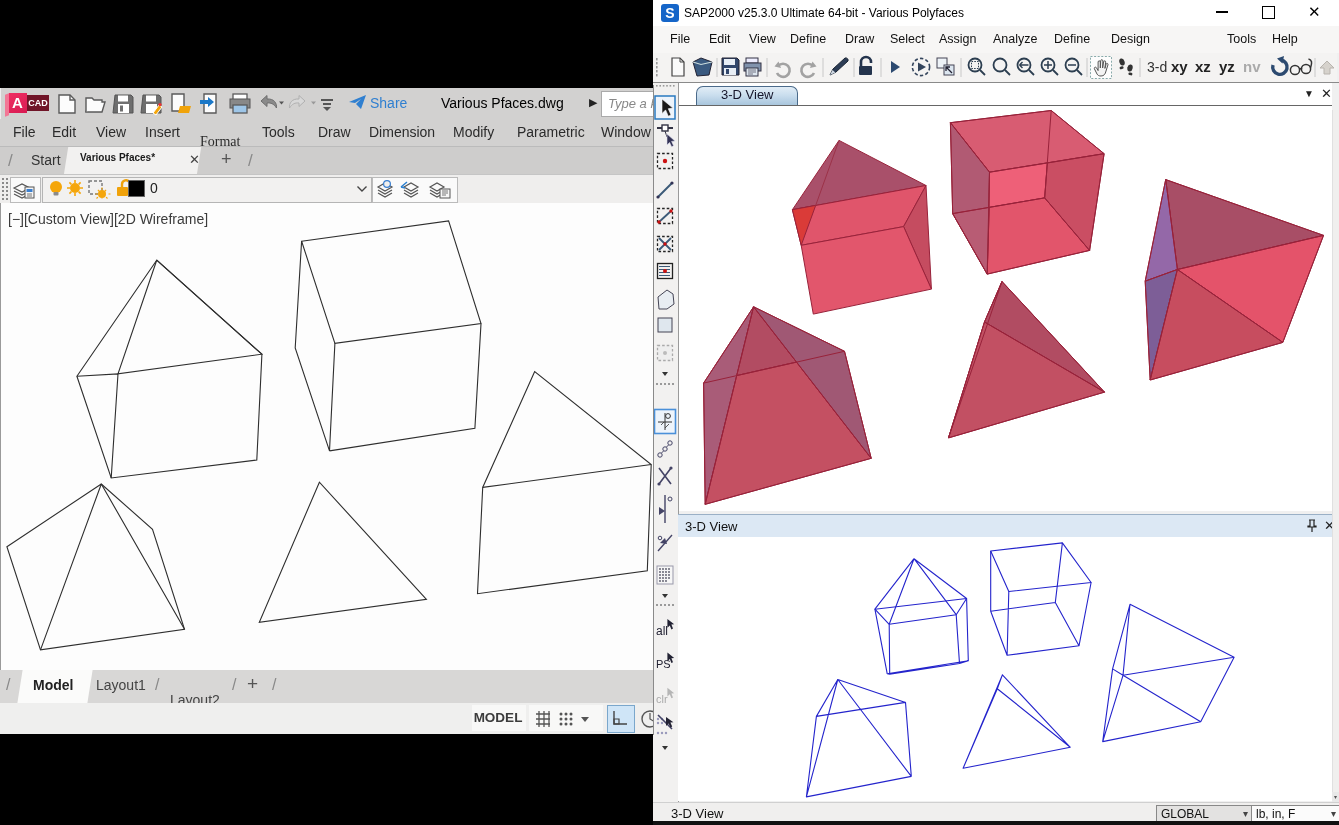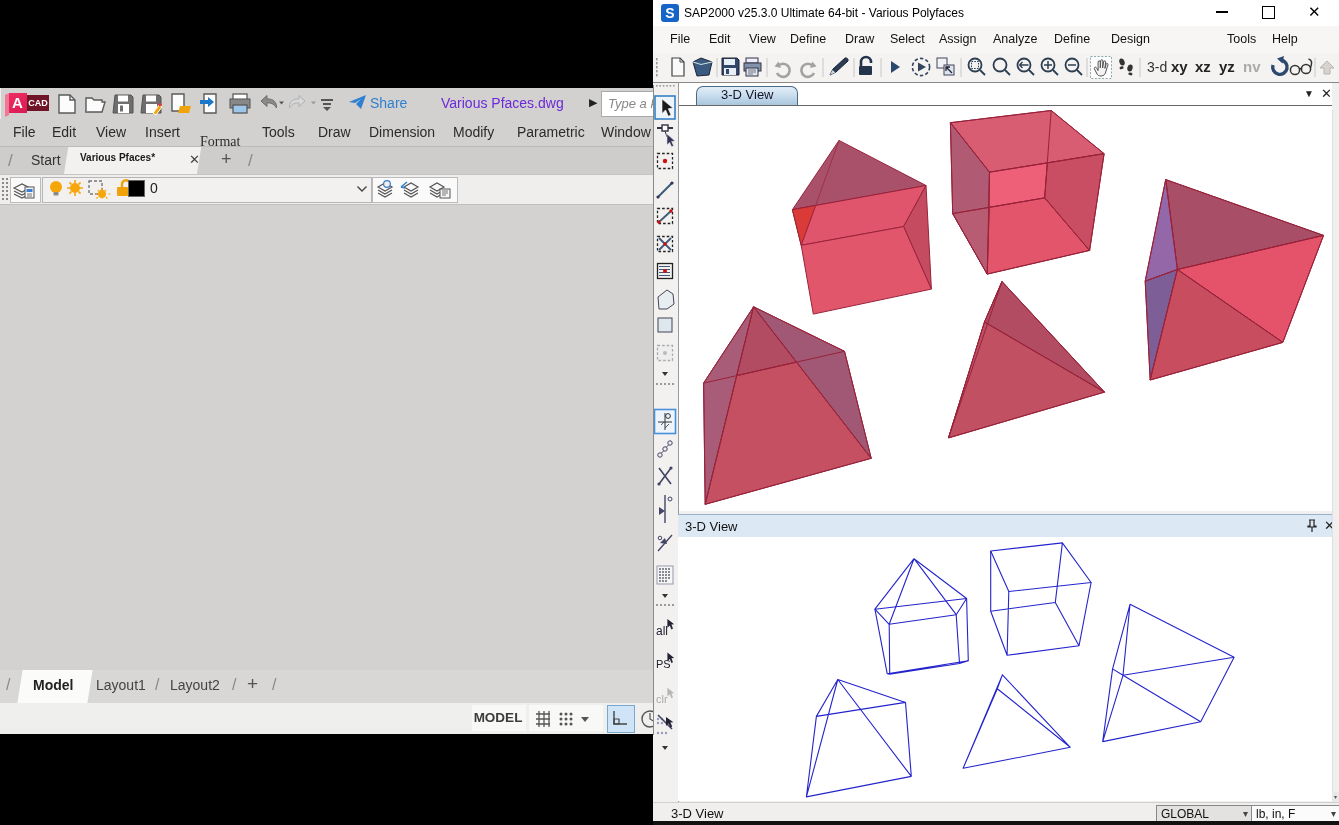--- a/index.html
+++ b/index.html
@@ -79,21 +79,21 @@
         <rect x="2" y="7" width="12" height="2"></rect>
           <rect x="4" y="11" width="8" height="2"></rect>
         <path d="M4 15 l8 0 -4 4 z"></path>
       </g>
     </svg>
 
     <svg class="abs" style="left:348px;top:7px;" width="18" height="16" viewBox="0 0 18 16">
       <path d="M0 7 L17 0 L12 14 L7 9 L12 4 L6 8 Z" fill="#2f7fd0"></path>
     </svg>
     <div class="abs" style="left:369px;top:7px;color:#2f7fd0;font-size:14px;">Share</div>
-    <div class="abs" style="left:440px;top:7px;color:#6d28d9;font-size:14px;">Various Pfaces.dwg</div>
+    <div class="abs" style="left:440px;top:7px;color:#000000;font-size:14px;">Various Pfaces.dwg</div>
     <div class="abs" style="left:588px;top:8px;color:#222;font-size:11px;">▶</div>
     <div class="abs" style="left:600px;top:3px;width:53px;height:24px;background:#fff;border:1px solid #aaa;color:#888;font-style:italic;font-size:13px;line-height:24px;padding-left:6px;">Type a k</div>
   </div>
 
   <div class="abs mi" style="left:0;top:31px;width:653px;height:27px;background:#d2d1d0;">
     <span class="abs" style="left:13px;top:5px;">File</span>
     <span class="abs" style="left:52px;top:5px;">Edit</span>
     <span class="abs" style="left:96px;top:5px;">View</span>
     <span class="abs" style="left:145px;top:5px;">Insert</span>
     <span class="abs" style="left:200px;top:15px;font-family:Liberation Serif, serif;">Format</span>
@@ -166,28 +166,51 @@
         <path d="M28 8 l7-4 7 4 -7 4 z M28 11 l7 4 7-4 M28 14 l7 4 7-4"></path>
         <path d="M54 8 l7-4 7 4 -7 4 z M54 11 l7 4 7-4 M54 14 l7 4 7-4"></path>
       </g>
       <circle cx="11" cy="5" r="3.4" fill="#efeeed" stroke="#3a7fd0" stroke-width="1.2"></circle>
       <path d="M25 8 l6-5 M25 8 l4 1" stroke="#2a7fd0" stroke-width="1.5" fill="none"></path>
       <rect x="64" y="10" width="10" height="9" fill="#f5f5f5" stroke="#555"></rect>
       <path d="M66 12 h6 M66 14 h6 M66 16 h4" stroke="#555" stroke-width="0.8"></path>
     </svg>
   </div>
 
+  <div class="abs" style="left:0;top:115px;width:653px;height:467px;background:#fdfdfd;border-left:1px solid #9a9a9a;">
+    <div class="abs" style="left:7px;top:8px;color:#3b3b3b;font-size:14px;">[−][Custom View][2D Wireframe]</div>
+    <svg class="abs" style="left:0;top:0;" width="653" height="463" viewBox="0 0 653 463">
+      <g fill="none" stroke="#2e2e2e" stroke-width="1.1">
+
+        <path d="M155.7 57.2 L75.9 173.3 L110.2 275 L255.8 257 L260.9 151.2 Z"></path>
+        <path d="M75.9 173.3 L117 170.9 L110.2 275"></path>
+        <path d="M155.7 57.2 L117 170.9 L260.9 151.2 L155.7 57.2"></path>
+
+        <path d="M300.6 38.2 L447.6 17.9 L480 120.6 L333.9 140.3 Z"></path>
+        <path d="M300.6 38.2 L294.2 144.9 L328.5 247.9 L333.9 140.3"></path>
+        <path d="M480 120.6 L473.9 225.2 L328.5 247.9"></path>
+
+        <path d="M533.7 168.6 L481.7 284.4 L476.5 390.7 L646.3 367.8 L650.2 261.5 Z"></path>
+        <path d="M481.7 284.4 L650.2 261.5"></path>
+
+        <path d="M100.3 281 L5.9 343.7 L39.5 446.9 L183.5 426.3 L151.5 326.3 Z"></path>
+        <path d="M100.3 281 L39.5 446.9 M100.3 281 L183.5 426.3"></path>
+
+        <path d="M318.4 279.2 L258.3 419.3 L425.4 396.3 Z"></path>
+      </g>
+    </svg>
+  </div>
 
   <div class="abs" style="left:0;top:582px;width:653px;height:33px;background:#d8d7d6;">
     <div class="abs" style="left:6px;top:6px;color:#8a8a8a;font-size:16px;">/</div>
     <div class="abs" style="left:20px;top:0;width:70px;height:33px;background:#fbfbfa;transform:skewX(-9deg);"></div>
     <div class="abs" style="left:33px;top:7px;color:#222;font-size:14px;font-weight:bold;">Model</div>
     <div class="abs" style="left:96px;top:7px;color:#444;font-size:14px;">Layout1</div>
     <div class="abs" style="left:155px;top:6px;color:#8a8a8a;font-size:16px;">/</div>
-    <div class="abs" style="left:170px;top:7px;color:#444;font-size:14px;">Layout2</div>
+    <div class="abs" style="left:170px;top:22px;color:#444;font-size:14px;">Layout2</div>
     <div class="abs" style="left:232px;top:6px;color:#8a8a8a;font-size:16px;">/</div>
     <div class="abs" style="left:247px;top:3px;color:#555;font-size:19px;">+</div>
     <div class="abs" style="left:272px;top:6px;color:#8a8a8a;font-size:16px;">/</div>
   </div>
 
   <div class="abs" style="left:0;top:615px;width:653px;height:31px;background:#efefee;">
     <div class="abs" style="left:472px;top:2px;width:54px;height:26px;background:#f8f8f7;"></div>
     <div class="abs" style="left:529px;top:2px;width:74px;height:26px;background:#f8f8f7;"></div>
     <div class="abs" style="left:470px;top:4px;width:56px;height:22px;color:#3c3c3c;font-size:13.5px;font-weight:bold;line-height:22px;text-align:center;">MODEL</div>
     <svg class="abs" style="left:533px;top:6px;" width="70" height="20" viewBox="0 0 70 20">

